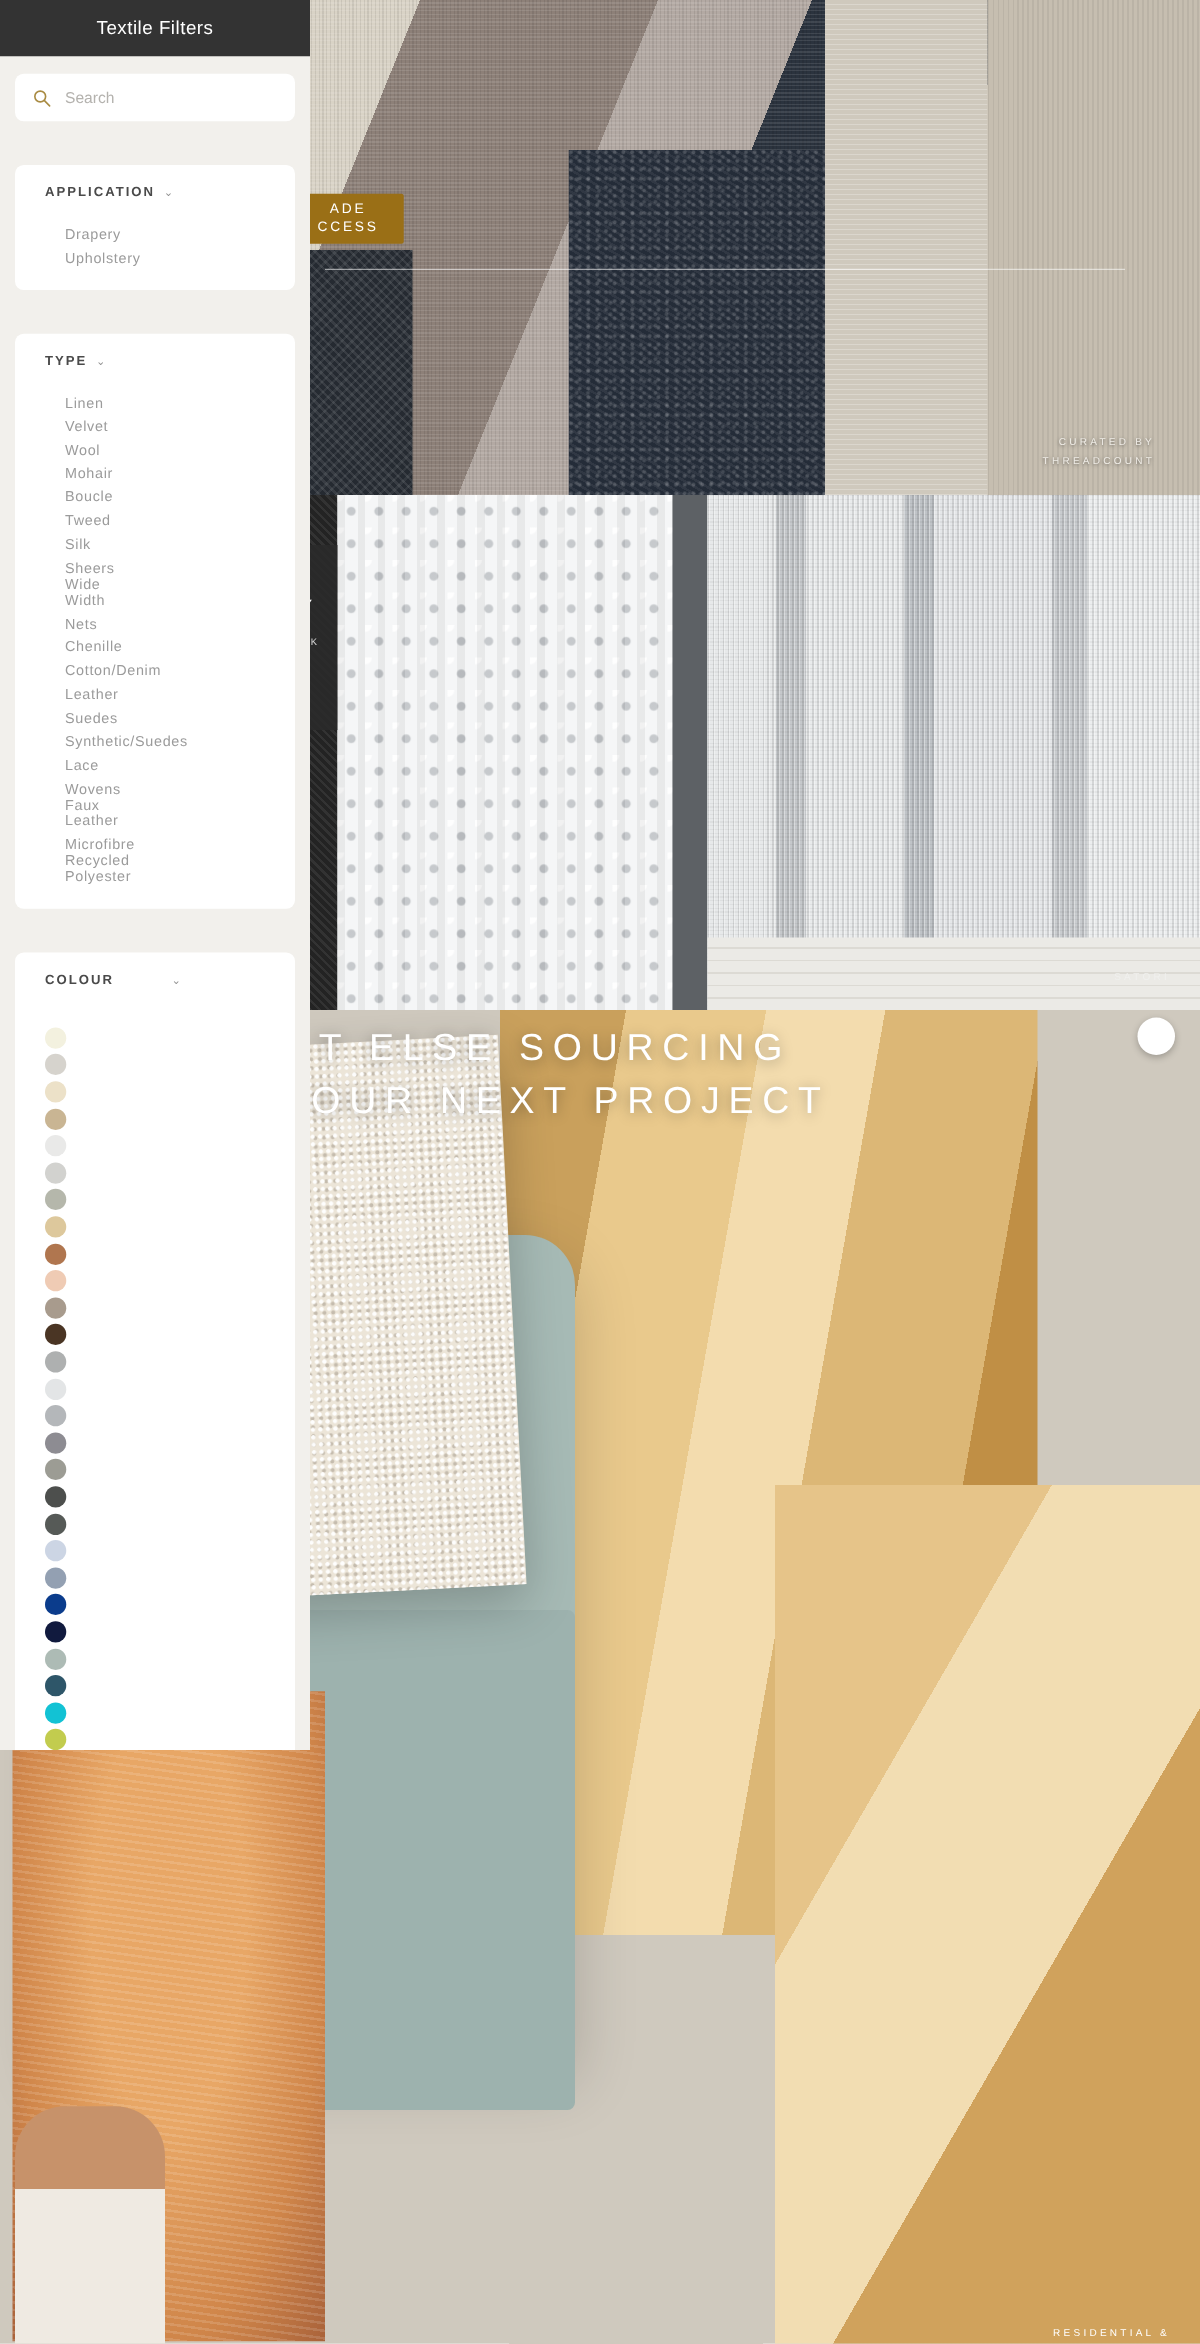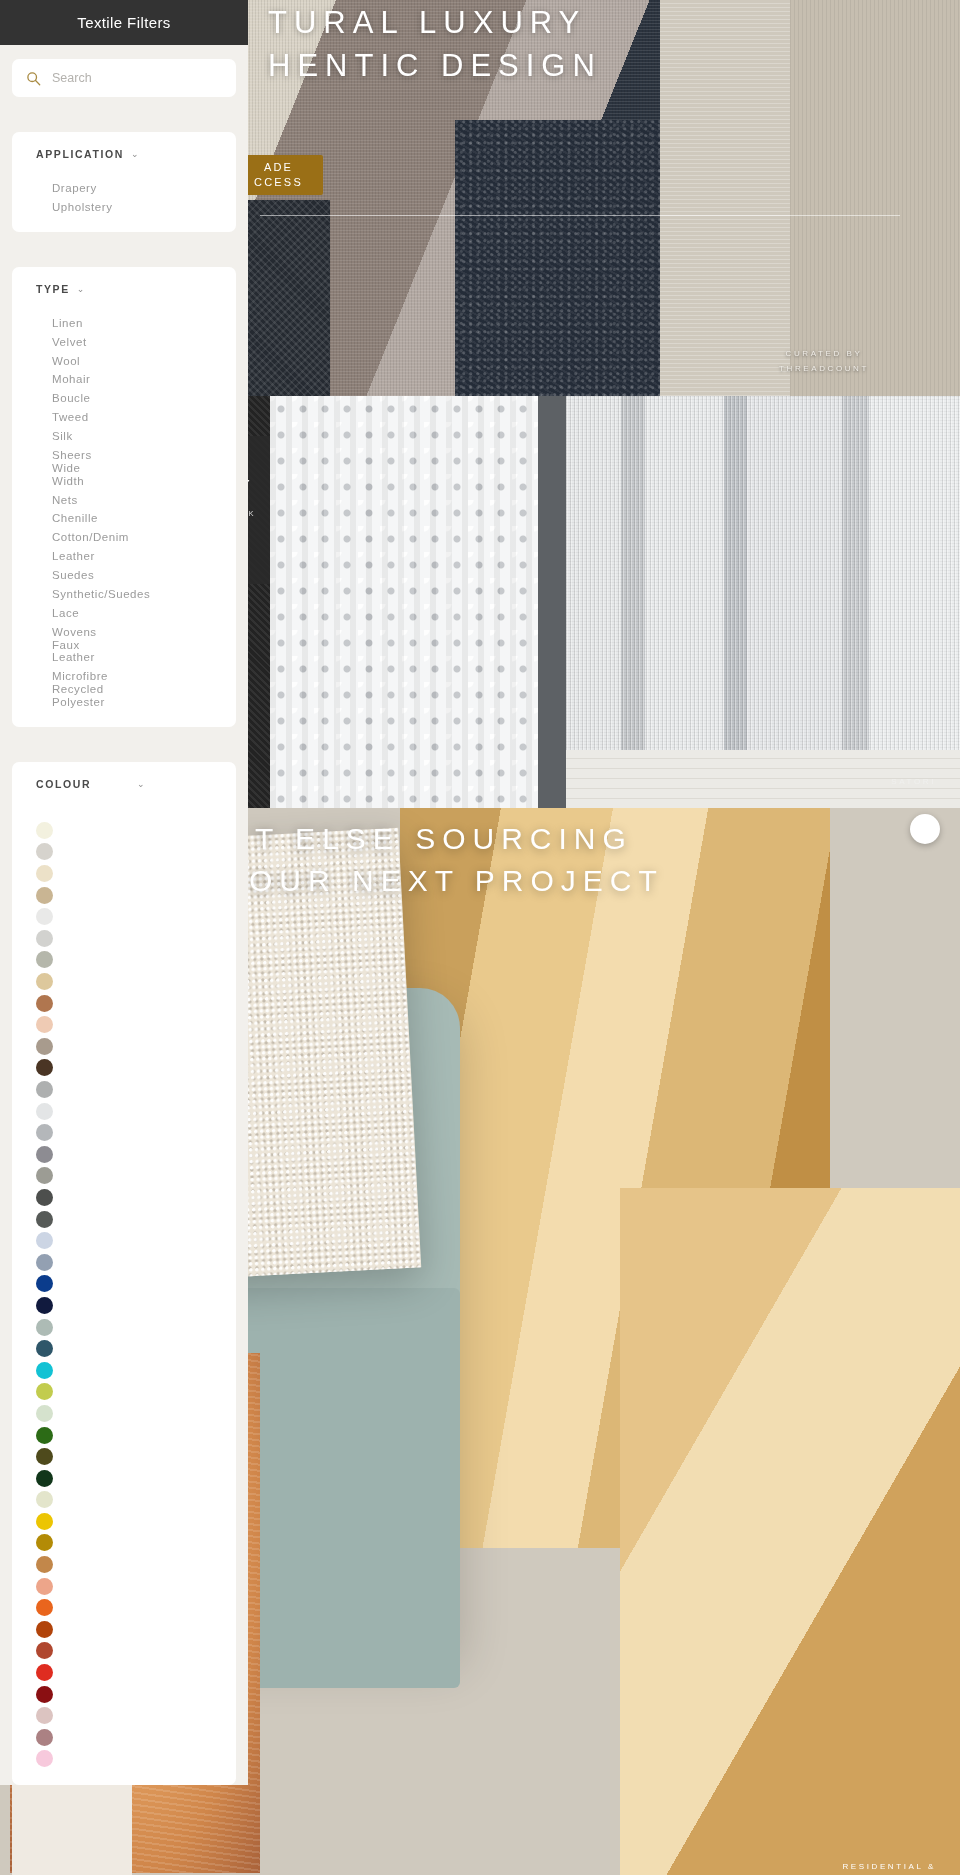--- a/index.html
+++ b/index.html
@@ -69,21 +69,21 @@
     font-size:31px; text-shadow:0 1px 6px rgba(0,0,0,.35);
   }
   .hero-btn{
     position:absolute; left:188px; top:155px; width:135px; height:40px;
     background:#9a6f16; border-radius:2px;
     display:flex; align-items:center; justify-content:center;
     color:#fff; font-size:11px; letter-spacing:2.2px; line-height:1.35;
     text-align:center; padding-left:46px;
   }
   .hero-credit{
-    position:absolute; right:36px; top:346px; width:200px; text-align:center;
+    position:absolute; right:36px; top:346px; width:200px; text-align:right;
     color:#efece6; font-size:8px; letter-spacing:2.6px; line-height:1.9;
     text-shadow:0 1px 3px rgba(0,0,0,.5);
   }
 
   
   #drapery { top:396px; height:412px; background:#cfd1d2; }
   .dr-dark-left{ position:absolute; left:0; top:0; width:270px; height:412px; background:#232323;
     background-image:repeating-linear-gradient(45deg, rgba(255,255,255,.07) 0 2px, transparent 2px 5px); }
   .dr-sheer{
     position:absolute; left:270px; top:0; width:268px; height:412px; background:#f4f5f6;
@@ -157,21 +157,21 @@
   }
   .fb-title .l2{ margin-left:-6px; }
   .fb-dot{
     position:absolute; right:20px; top:6px; width:30px; height:30px;
     border-radius:50%; background:#fff; box-shadow:0 2px 6px rgba(0,0,0,.25);
   }
   .fb-footnote{ position:absolute; right:24px; bottom:4px; color:#fff; font-size:8px; letter-spacing:2.6px; }
 
   
   #sidebar{
-    position:absolute; left:0; top:0; width:248px; height:1785px;
+    position:absolute; left:0; top:0; width:248px; height:1400px;
     background:#f2f0ec; z-index:30; overflow:hidden;
   }
   .sb-header{
     height:45px; background:#333333; color:#fff;
     display:flex; align-items:center; justify-content:center;
     font-size:15px; letter-spacing:.4px; font-weight:400;
   }
   .sb-body{ padding:14px 12px; display:flex; flex-direction:column; gap:14px; }
 
   .card{ background:#fff; border-radius:7px; }
@@ -211,24 +211,20 @@
 <div id="page">
 
   <div class="band" id="hero">
     <div class="hero-weave"></div>
     <div class="hero-dark-fleck"></div>
     <div class="hero-navy-boucle"></div>
     <div class="hero-cream-r"></div>
     <div class="hero-beige-r"></div>
     <div class="hero-rule"></div>
 
-    <div class="hero-title">
-      <div>TURAL LUXURY</div>
-      <div>HENTIC DESIGN</div>
-    </div>
 
     <div class="hero-btn">
       <span>
         <span>ADE</span><br>
         <span>CCESS</span>
       </span>
     </div>
 
     <div class="hero-credit">
       <div>CURATED BY</div>

